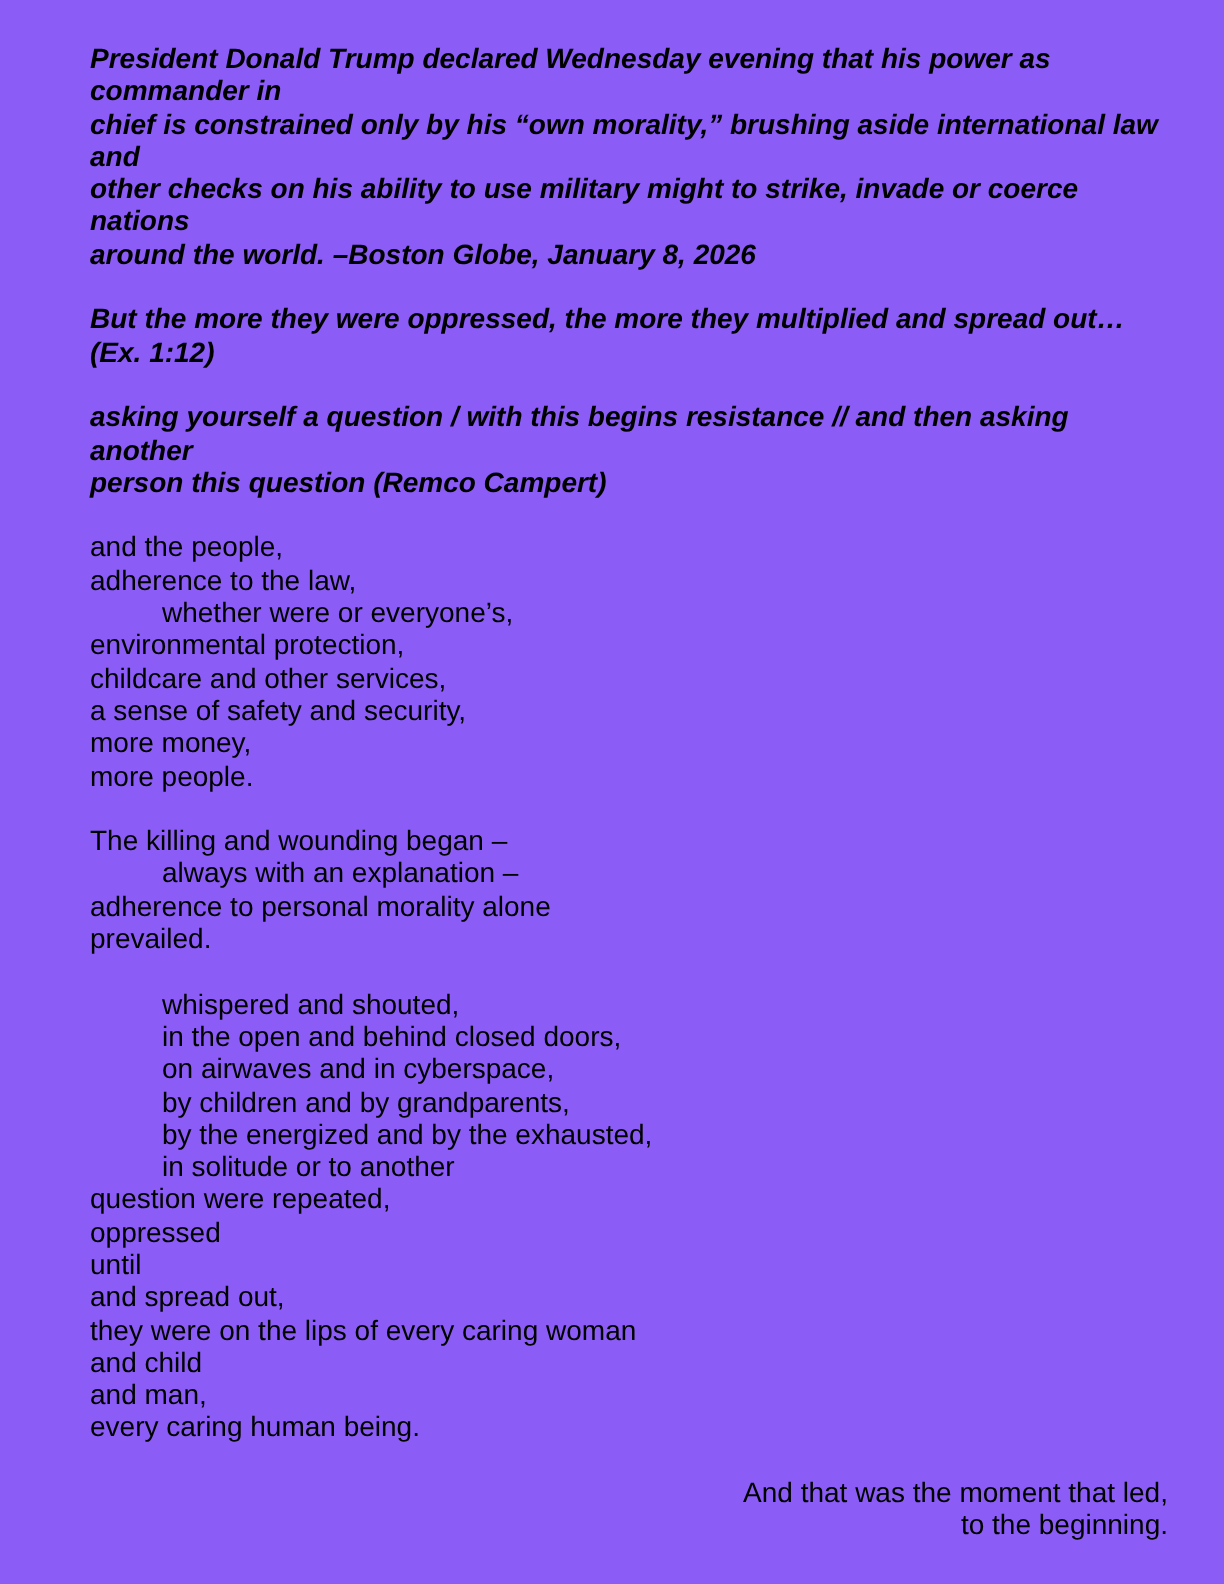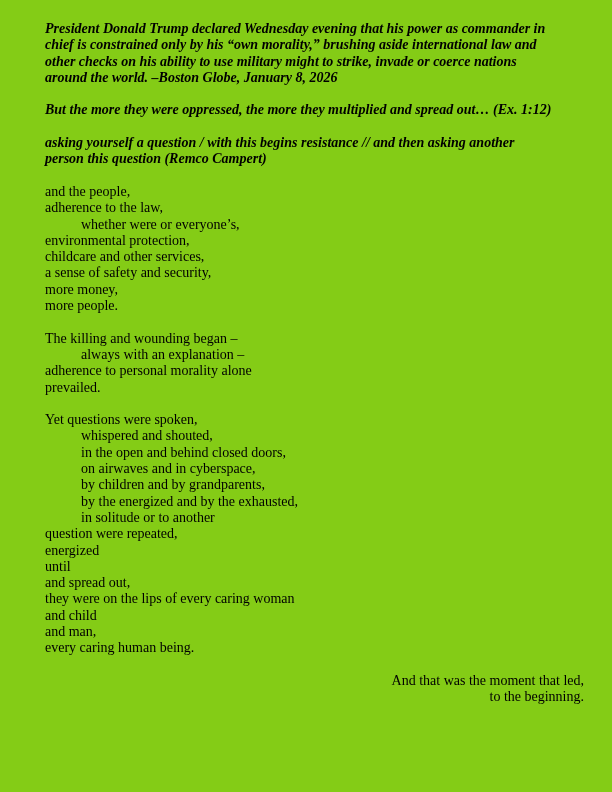--- a/index.html
+++ b/index.html
@@ -4,23 +4,23 @@
 <style>
   html, body {
     margin: 0;
     padding: 0;
     background: #ffffff;
   }
   .page {
     position: relative;
     width: 612px;
     height: 792px;
-    background: #84cc16;
+    background: #8b5cf6;
     overflow: hidden;
-    font-family: Liberation Serif, serif;
+    font-family: Liberation Sans, sans-serif;
     color: #000000;
   }
   .doc {
     position: absolute;
     top: 21px;
     left: 45px;
     right: 28px;
     font-size: 14px;
     line-height: 16.3px;
   }
@@ -70,29 +70,28 @@
         <div class="line">more money,</div>
         <div class="line">more people.</div>
       </div>
       <div class="block poem">
         <div class="line">The killing and wounding began –</div>
         <div class="line indent">always with an explanation –</div>
         <div class="line">adherence to personal morality alone</div>
         <div class="line">prevailed.</div>
       </div>
       <div class="block poem">
-        <div class="line">Yet questions were spoken,</div>
         <div class="line indent">whispered and shouted,</div>
         <div class="line indent">in the open and behind closed doors,</div>
         <div class="line indent">on airwaves and in cyberspace,</div>
         <div class="line indent">by children and by grandparents,</div>
         <div class="line indent">by the energized and by the exhausted,</div>
         <div class="line indent">in solitude or to another</div>
         <div class="line">question were repeated,</div>
-        <div class="line">energized</div>
+        <div class="line">oppressed</div>
         <div class="line">until</div>
         <div class="line">and spread out,</div>
         <div class="line">they were on the lips of every caring woman</div>
         <div class="line">and child</div>
         <div class="line">and man,</div>
         <div class="line">every caring human being.</div>
       </div>
       <div class="block poem">
         <div class="line">And that was the moment that led,</div>
         <div class="line">to the beginning.</div>

